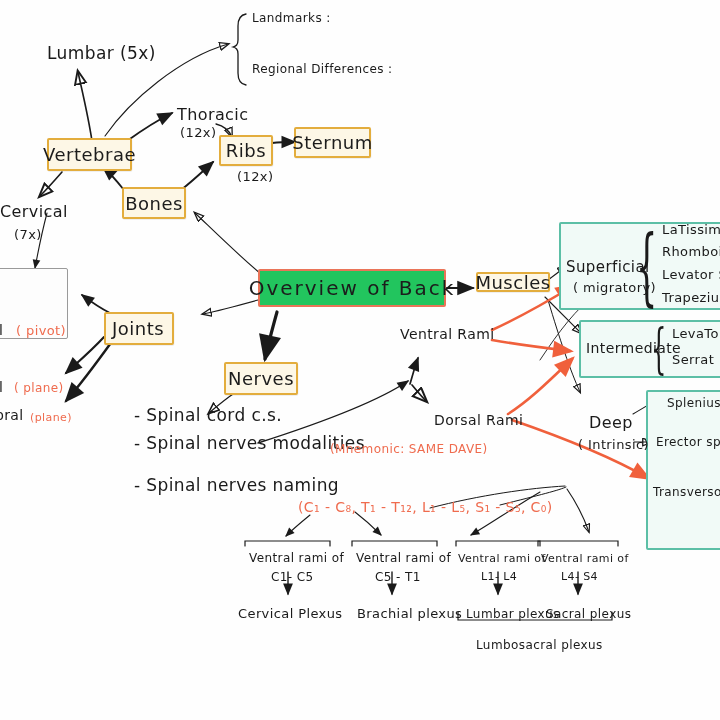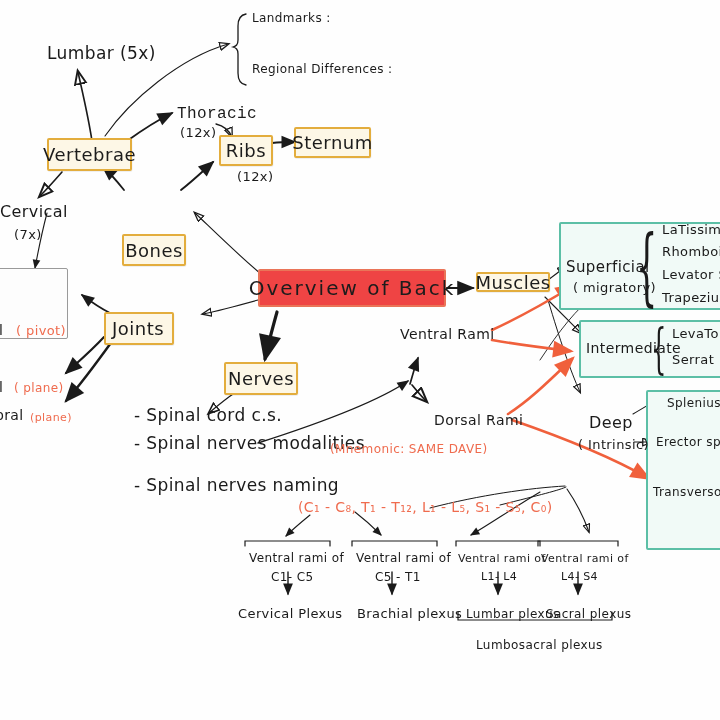--- a/index.html
+++ b/index.html
@@ -36,21 +36,21 @@
     background: #fdf7e6;
     border: 2px solid #e3ad3d;
     border-radius: 2px;
     color: #1c1c1c;
     font-size: 18px;
     padding: 4px 10px;
     box-shadow: 0.5px 1px 0 rgba(0,0,0,0.06);
   }
   
   .box-coral {
-    background: #ef4444;
+    background: #22c55e;
     border: 2px solid #ea7458;
     border-radius: 2px;
     color: #1c1c1c;
     font-size: 20px;
     padding: 6px 12px;
     letter-spacing: 2px;
   }
   
   .panel-mint {
     position: absolute;
@@ -211,35 +211,35 @@
   </svg>
 
   <div class="ink t17" style="left:47px; top:43px;">
     <span>Lumbar</span>
     <span>(5x)</span>
   </div>
 
   <div class="ink t12" style="left:252px; top:11px;">Landmarks :</div>
   <div class="ink t12" style="left:252px; top:62px;">Regional Differences :</div>
 
-  <div class="ink t16" style="left:177px; top:105px;font-family:Liberation Mono, monospace;">
+  <div class="ink t16" style="left:177px; top:105px;">
     <span>Thoracic</span>
   </div>
   <div class="ink t13" style="left:180px; top:125px;">(12x)</div>
 
   <div class="ink t16" style="left:0px; top:202px;">
     <span>Cervical</span>
   </div>
   <div class="ink t13" style="left:14px; top:227px;">(7x)</div>
 
   <div class="ink t13" style="left:237px; top:169px;">(12x)</div>
 
   <div class="node box-amber" style="left:47px; top:138px; width:85px; height:33px;">Vertebrae</div>
 
-  <div class="node box-amber" style="left:122px; top:187px; width:64px; height:32px;margin-top:47px;">Bones</div>
+  <div class="node box-amber" style="left:122px; top:187px; width:64px; height:32px;">Bones</div>
 
   <div class="node box-amber" style="left:219px; top:135px; width:54px; height:31px;">Ribs</div>
 
   <div class="node box-amber" style="left:294px; top:127px; width:77px; height:31px;text-align:right;">Sternum</div>
 
   <div class="node box-amber" style="left:104px; top:312px; width:70px; height:33px;padding-left:8px;">Joints</div>
 
   <div class="node box-amber" style="left:224px; top:362px; width:74px; height:33px;">Nerves</div>
 
   <div class="node box-amber" style="left:476px; top:272px; width:74px; height:20px;">Muscles</div>

